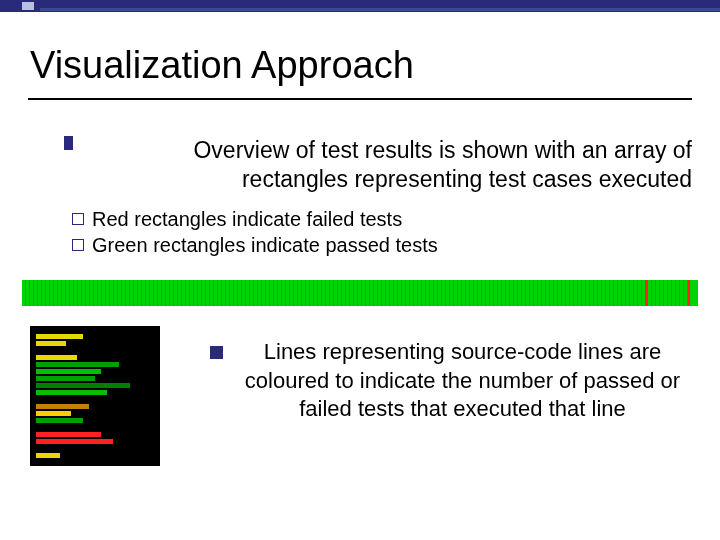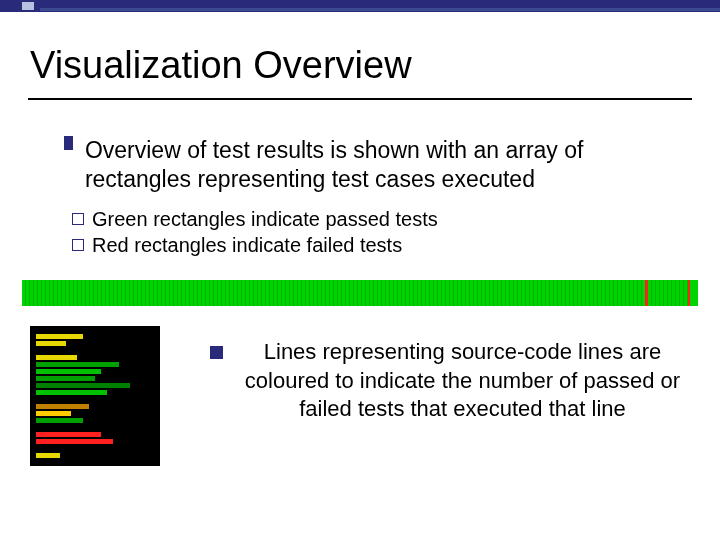--- a/index.html
+++ b/index.html
@@ -38,20 +38,21 @@
     height: 2px;
     background: #000;
   }
   .body-l1 {
     position: absolute;
     top: 136px;
     left: 38px;
     right: 28px;
     font-size: 23px;
     line-height: 1.25;
+    text-align: right;
   }
   .bullet-solid {
     display: inline-block;
     width: 14px;
     height: 14px;
     background: #2a2a7a;
     vertical-align: 2px;
     margin-right: 12px;
   }
   .body-l1-textwrap {
@@ -125,36 +126,36 @@
 </style>
 </head>
 <body>
 
 <div class="accent-top">
   <div class="accent-square1"></div>
   <div class="accent-square2"></div>
   <div class="accent-rest"></div>
 </div>
 
-<h1 class="title">Visualization Overview</h1>
+<h1 class="title">Visualization Approach</h1>
 <div class="underline"></div>
 
 <div class="body-l1">
   <div class="body-l1-textwrap firstline">
     <span class="bullet-solid"></span>
     <span>Overview of test results is shown with an array of rectangles representing test cases executed</span>
   </div>
 </div>
 
 <div class="sub-list">
   <div>
-    <span class="bullet-hollow"></span><span>Green rectangles indicate passed tests</span>
+    <span class="bullet-hollow"></span><span>Red rectangles indicate failed tests</span>
   </div>
   <div>
-    <span class="bullet-hollow"></span><span>Red rectangles indicate failed tests</span>
+    <span class="bullet-hollow"></span><span>Green rectangles indicate passed tests</span>
   </div>
 </div>
 
 <div class="greenbar">
 
   <div style="flex:1;background:repeating-linear-gradient(90deg,#00d400 0 3px,#00b400 3px 4px);"></div>
   <div class="gb-red" style="width:3px"></div>
   <div style="width:40px;background:repeating-linear-gradient(90deg,#00d400 0 3px,#00b400 3px 4px);"></div>
   <div class="gb-red" style="width:2px"></div>
   <div style="width:8px;background:#00d400"></div>

